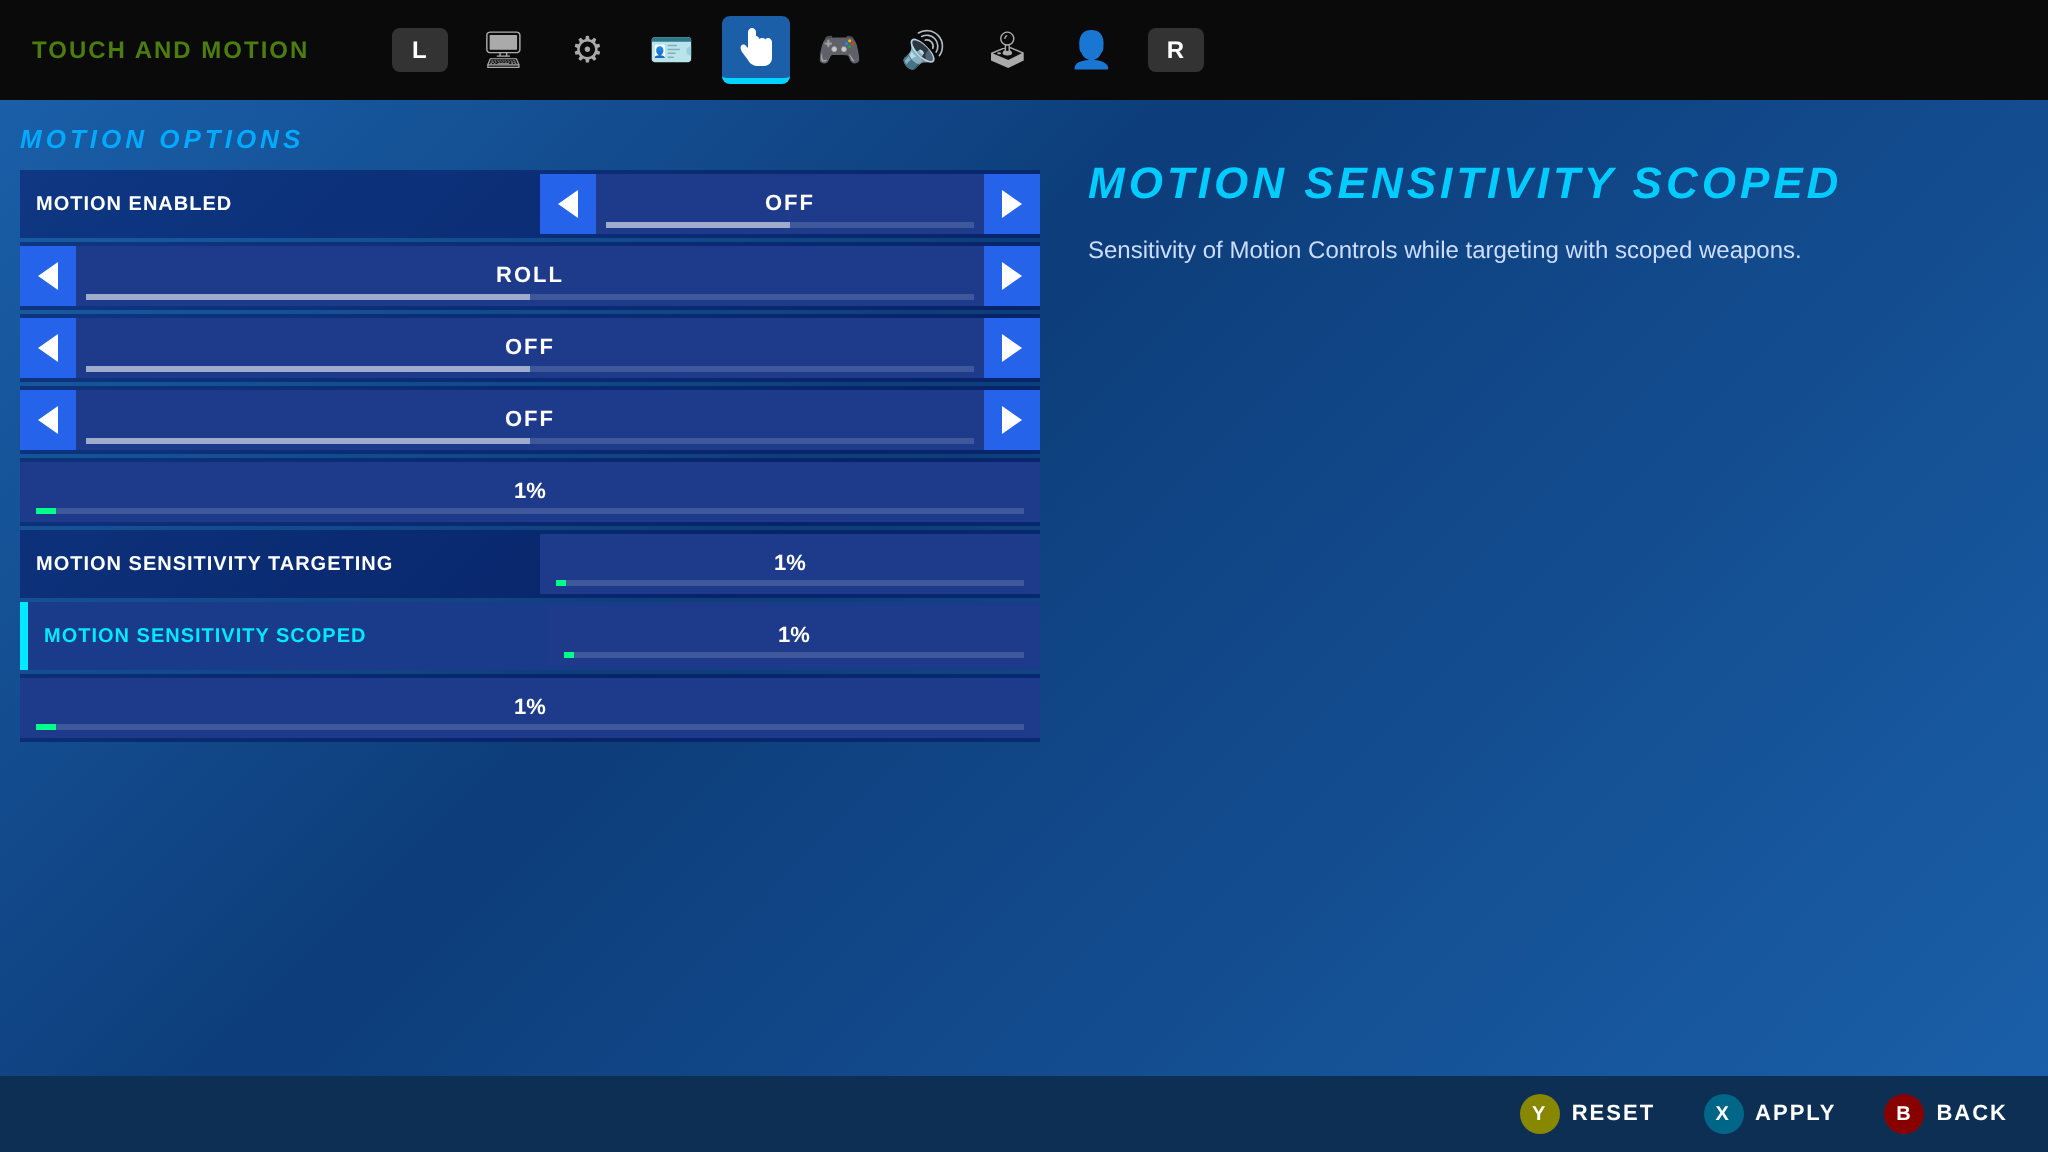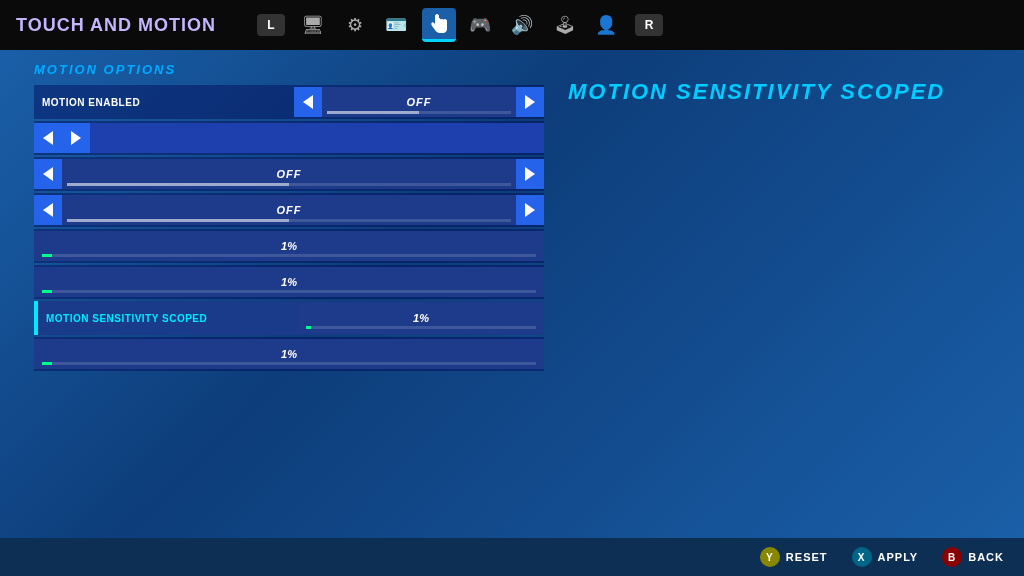--- a/index.html
+++ b/index.html
@@ -16,22 +16,22 @@
     
     .top-bar {
       background: #0a0a0a;
       height: 50px;
       display: flex;
       align-items: center;
       padding: 0 16px;
       gap: 20px;
     }
     .top-bar-title {
-      color: #c4b5fd;
-      font-size: 18px;
+      color: #4d7c0f;
+      font-size: 12px;
       font-weight: 900;
       letter-spacing: 1px;
       margin-right: 10px;
       text-transform: uppercase;
     }
     .nav-icons {
       display: flex;
       align-items: center;
       gap: 8px;
       margin-left: 8px;
@@ -62,21 +62,20 @@
       justify-content: center;
       font-size: 12px;
       font-weight: bold;
       color: white;
     }
 
     
     .main-content {
       display: flex;
       height: calc(576px - 50px - 38px);
-      padding-left: 24px;
     }
 
     
     .left-panel {
       width: 520px;
       padding: 12px 0 0 10px;
     }
 
     .section-title {
       color: #00aaff;
@@ -119,21 +118,20 @@
     .setting-row.active .setting-label {
       color: #00eaff;
     }
 
     .setting-control {
       flex: 1;
       display: flex;
       align-items: center;
       justify-content: center;
       position: relative;
-      font-style: italic;
     }
 
     
     .arrow-control {
       display: flex;
       align-items: center;
       width: 100%;
       height: 30px;
       background: #1e40af;
       position: relative;
@@ -356,20 +354,26 @@
           </div>
         </div>
       </div>
 
       <div class="setting-row">
         <div class="setting-control">
           <div class="arrow-control">
             <div class="arrow-btn">
               <div class="tri-left"></div>
             </div>
+            <div class="arrow-value">
+              ROLL
+              <div class="slider-track">
+                  <div class="slider-fill" style="width:50%"></div>
+                </div>
+            </div>
             <div class="arrow-btn">
               <div class="tri-right"></div>
             </div>
           </div>
         </div>
       </div>
 
       <div class="setting-row">
         <div class="setting-control">
           <div class="arrow-control">
@@ -413,20 +417,21 @@
           <div class="slider-control">
             <span class="slider-text">1%</span>
             <div class="slider-bar">
                 <div class="slider-bar-fill" style="background:#00ff88; width:2%"></div>
               </div>
           </div>
         </div>
       </div>
 
       <div class="setting-row">
+        <span class="setting-label">MOTION SENSITIVITY TARGETING</span>
         <div class="setting-control">
           <div class="slider-control">
             <span class="slider-text">1%</span>
             <div class="slider-bar">
                 <div class="slider-bar-fill" style="background:#00ff88; width:2%"></div>
               </div>
           </div>
         </div>
       </div>
 
@@ -451,20 +456,21 @@
               </div>
           </div>
         </div>
       </div>
 
     </div>
   </div>
 
   <div class="right-panel">
     <div class="detail-title">MOTION SENSITIVITY SCOPED</div>
+    <div class="detail-desc">Sensitivity of Motion Controls while targeting with scoped weapons.</div>
   </div>
 </div>
 
 <div class="bottom-bar">
   <div class="bottom-action">
     <div class="btn-circle btn-y">Y</div>
     <span>RESET</span>
   </div>
   <div class="bottom-action">
     <div class="btn-circle btn-x">X</div>

